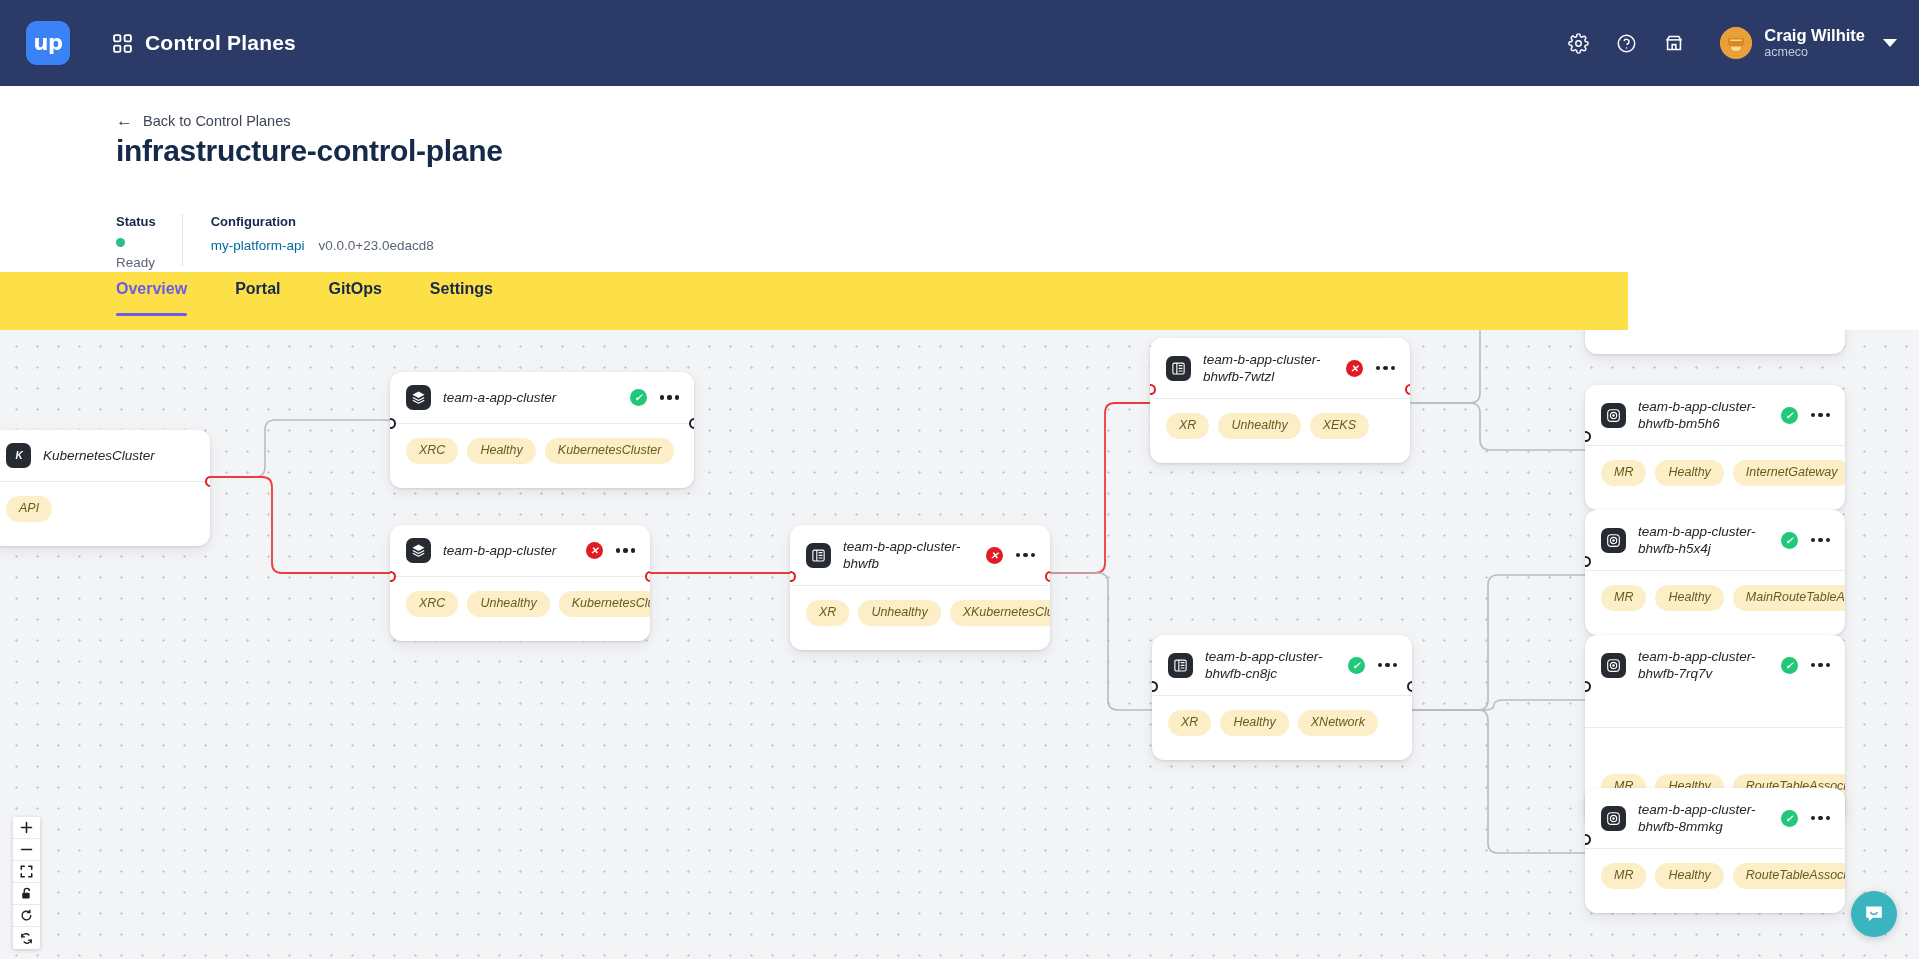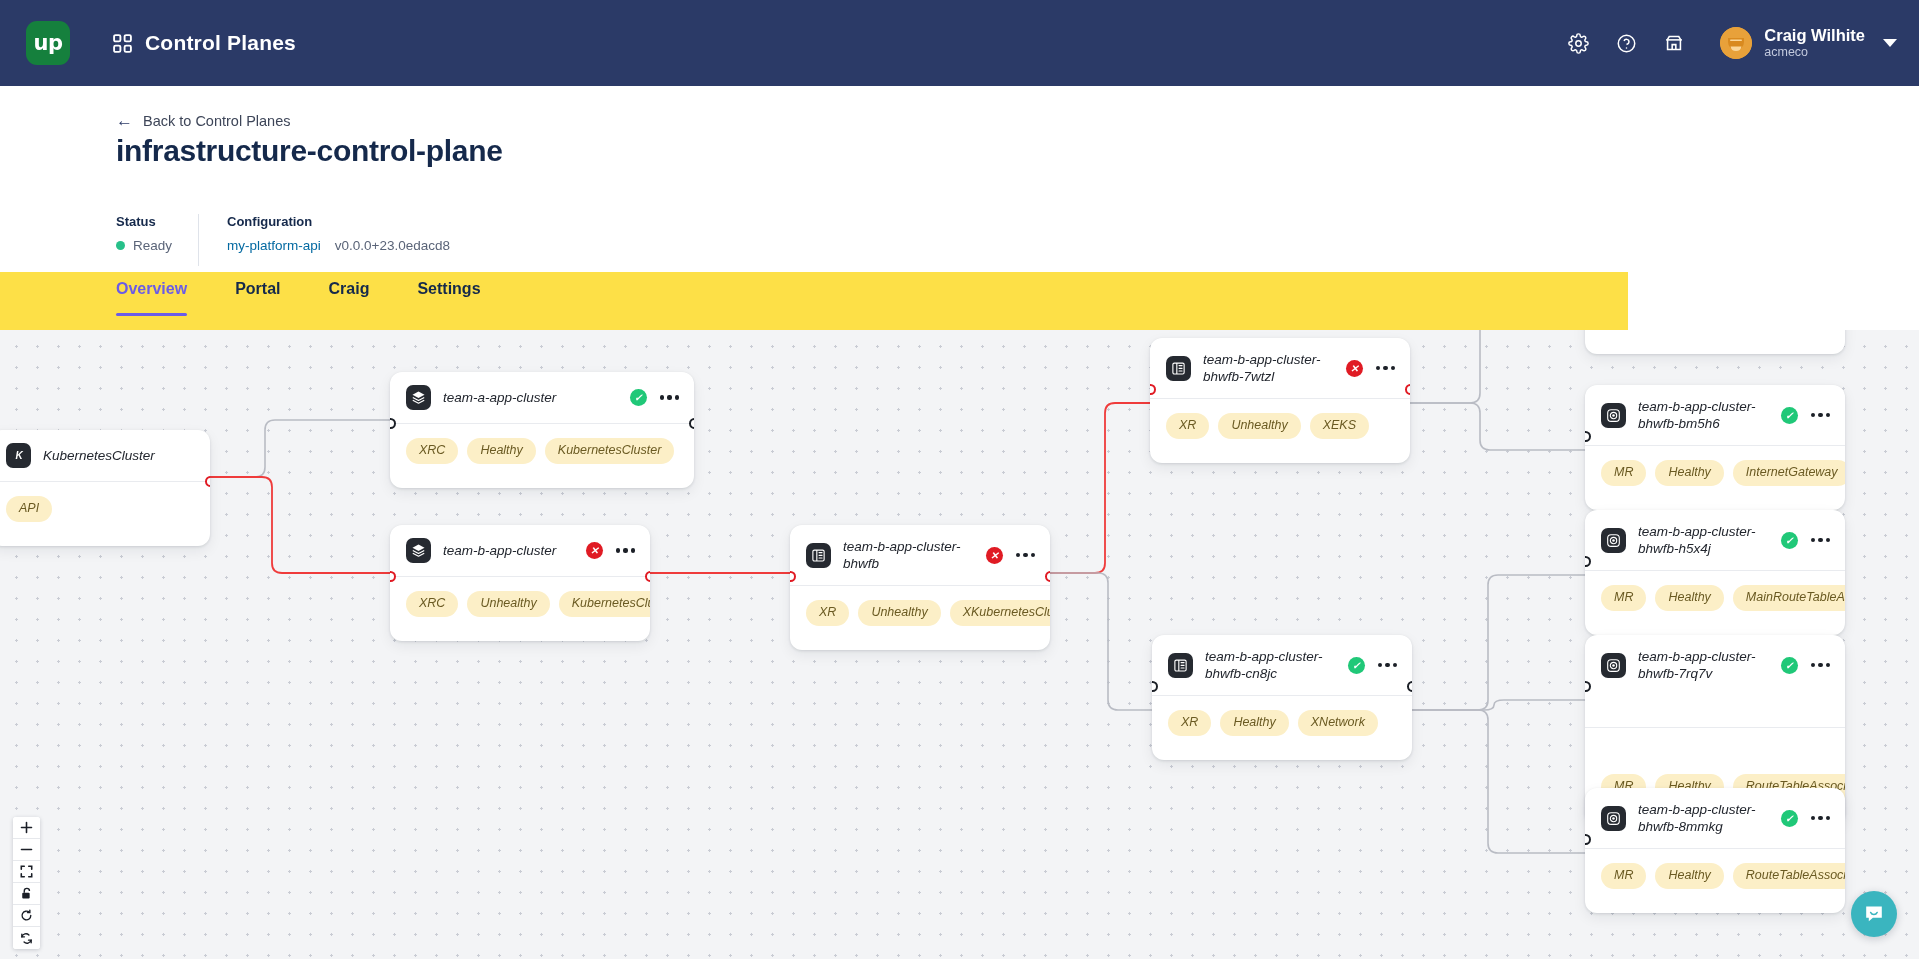--- a/index.html
+++ b/index.html
@@ -14,21 +14,21 @@
   
   .topbar {
     position: absolute; top: 0; left: 0;
     width: 1919px; height: 86px;
     background: #2b3a67;
     display: flex; align-items: center;
     z-index: 50;
   }
   .logo-mark {
     width: 44px; height: 44px; margin-left: 26px;
-    background: #15803d; border-radius: 11px;
+    background: #3b82f6; border-radius: 11px;
     display: flex; align-items: center; justify-content: center;
     color: #fff; font-size: 21px; font-weight: 700;
     letter-spacing: -0.5px;
     font-family: "DejaVu Sans", sans-serif;
   }
   .brand-group {
     display: flex; align-items: center; gap: 12px; margin-left: 42px;
   }
   .grid-icon { width: 21px; height: 21px; display: block; }
   .brand-title {
@@ -72,21 +72,21 @@
   .page-title {
     position: absolute; top: 48px; left: 116px;
     font-size: 30px; font-weight: 700; color: #15294b; letter-spacing: -0.3px;
   }
   .meta-row {
     position: absolute; top: 128px; left: 116px;
     display: flex; align-items: flex-start;
   }
   .meta-col { display: flex; flex-direction: column; gap: 9px; }
   .meta-label { font-size: 13px; font-weight: 700; color: #15294b; }
-  .meta-value { font-size: 13.5px; color: #5a6478; display: flex; align-items: center; gap: 8px; }
+  .meta-value { font-size: 13.5px; color: #5a6478; display: flex; gap: 8px; flex-direction: column; }
   .dot-ready {
     width: 9px; height: 9px; border-radius: 50%; background: #27c08a; display: inline-block;
   }
   .meta-div {
     width: 1px; background: #dfe3ea; height: 52px; margin: 0 28px 0 26px;
   }
   .cfg-vals { display: flex; gap: 14px; }
   .cfg-name { font-size: 13.5px; color: #0369a1; }
   .cfg-ver { font-size: 13.5px; color: #5a6478; }
 
@@ -274,21 +274,21 @@
         <span class="cfg-name">my-platform-api</span>
         <span class="cfg-ver">v0.0.0+23.0edacd8</span>
       </span>
     </div>
   </div>
 </div>
 
 <div class="tabs" id="tabbar">
     <div class="tab active">Overview</div>
     <div class="tab">Portal</div>
-    <div class="tab">Craig</div>
+    <div class="tab">GitOps</div>
     <div class="tab">Settings</div>
   </div>
 
 <div class="canvas">
 
   <svg class="edges" viewBox="0 0 1919 629">
 
     <path d="M210 147 H 255 Q 265 147 265 137 V 100 Q 265 90 275 90 H 390" fill="none" stroke="#b9bcc4" stroke-width="1.6"></path>
 
     <path d="M210 147 H 262 Q 272 147 272 157 V 233 Q 272 243 282 243 H 390" fill="none" stroke="#ef3b3b" stroke-width="1.8"></path>

